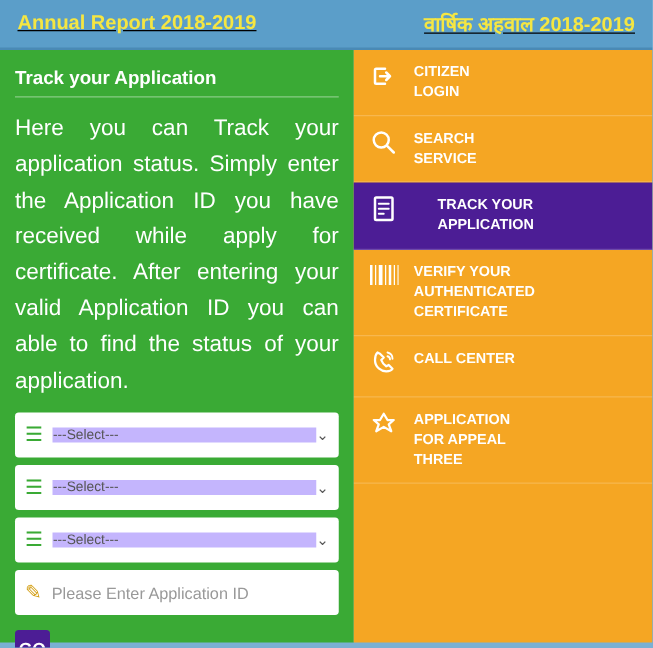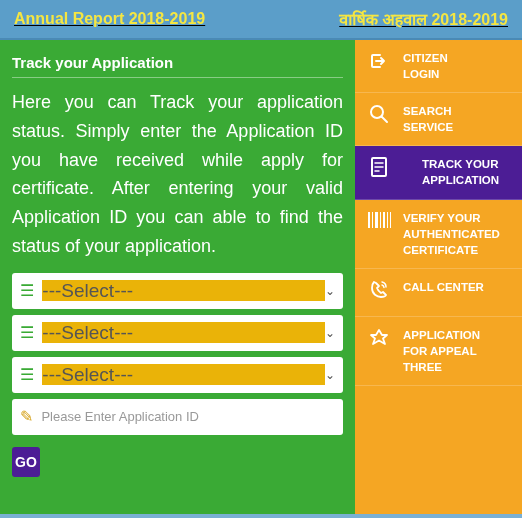--- a/index.html
+++ b/index.html
@@ -35,21 +35,21 @@
 
     
     .main-content {
       display: flex;
       height: calc(518px - 44px);
     }
 
     
     .left-panel {
       background: #3aaa35;
-      width: 355px;
+      width: 283px;
       padding: 14px 12px;
       flex-shrink: 0;
     }
     .left-panel h2 {
       color: white;
       font-size: 15px;
       font-weight: bold;
       margin-bottom: 10px;
       border-bottom: 1px solid rgba(255,255,255,0.4);
       padding-bottom: 6px;
@@ -75,23 +75,23 @@
     .form-row .field-icon {
       color: #3aaa35;
       font-size: 16px;
       margin-right: 8px;
       flex-shrink: 0;
     }
     .form-row select {
       border: none;
       outline: none;
       flex: 1;
-      font-size: 19px;
+      font-size: 11px;
       color: #555;
-      background: #eab308;
+      background: #c4b5fd;
       appearance: none;
       -webkit-appearance: none;
       cursor: pointer;
     }
     .form-row .chevron {
       color: #555;
       font-size: 12px;
     }
     .form-row input[type="text"] {
       border: none;

